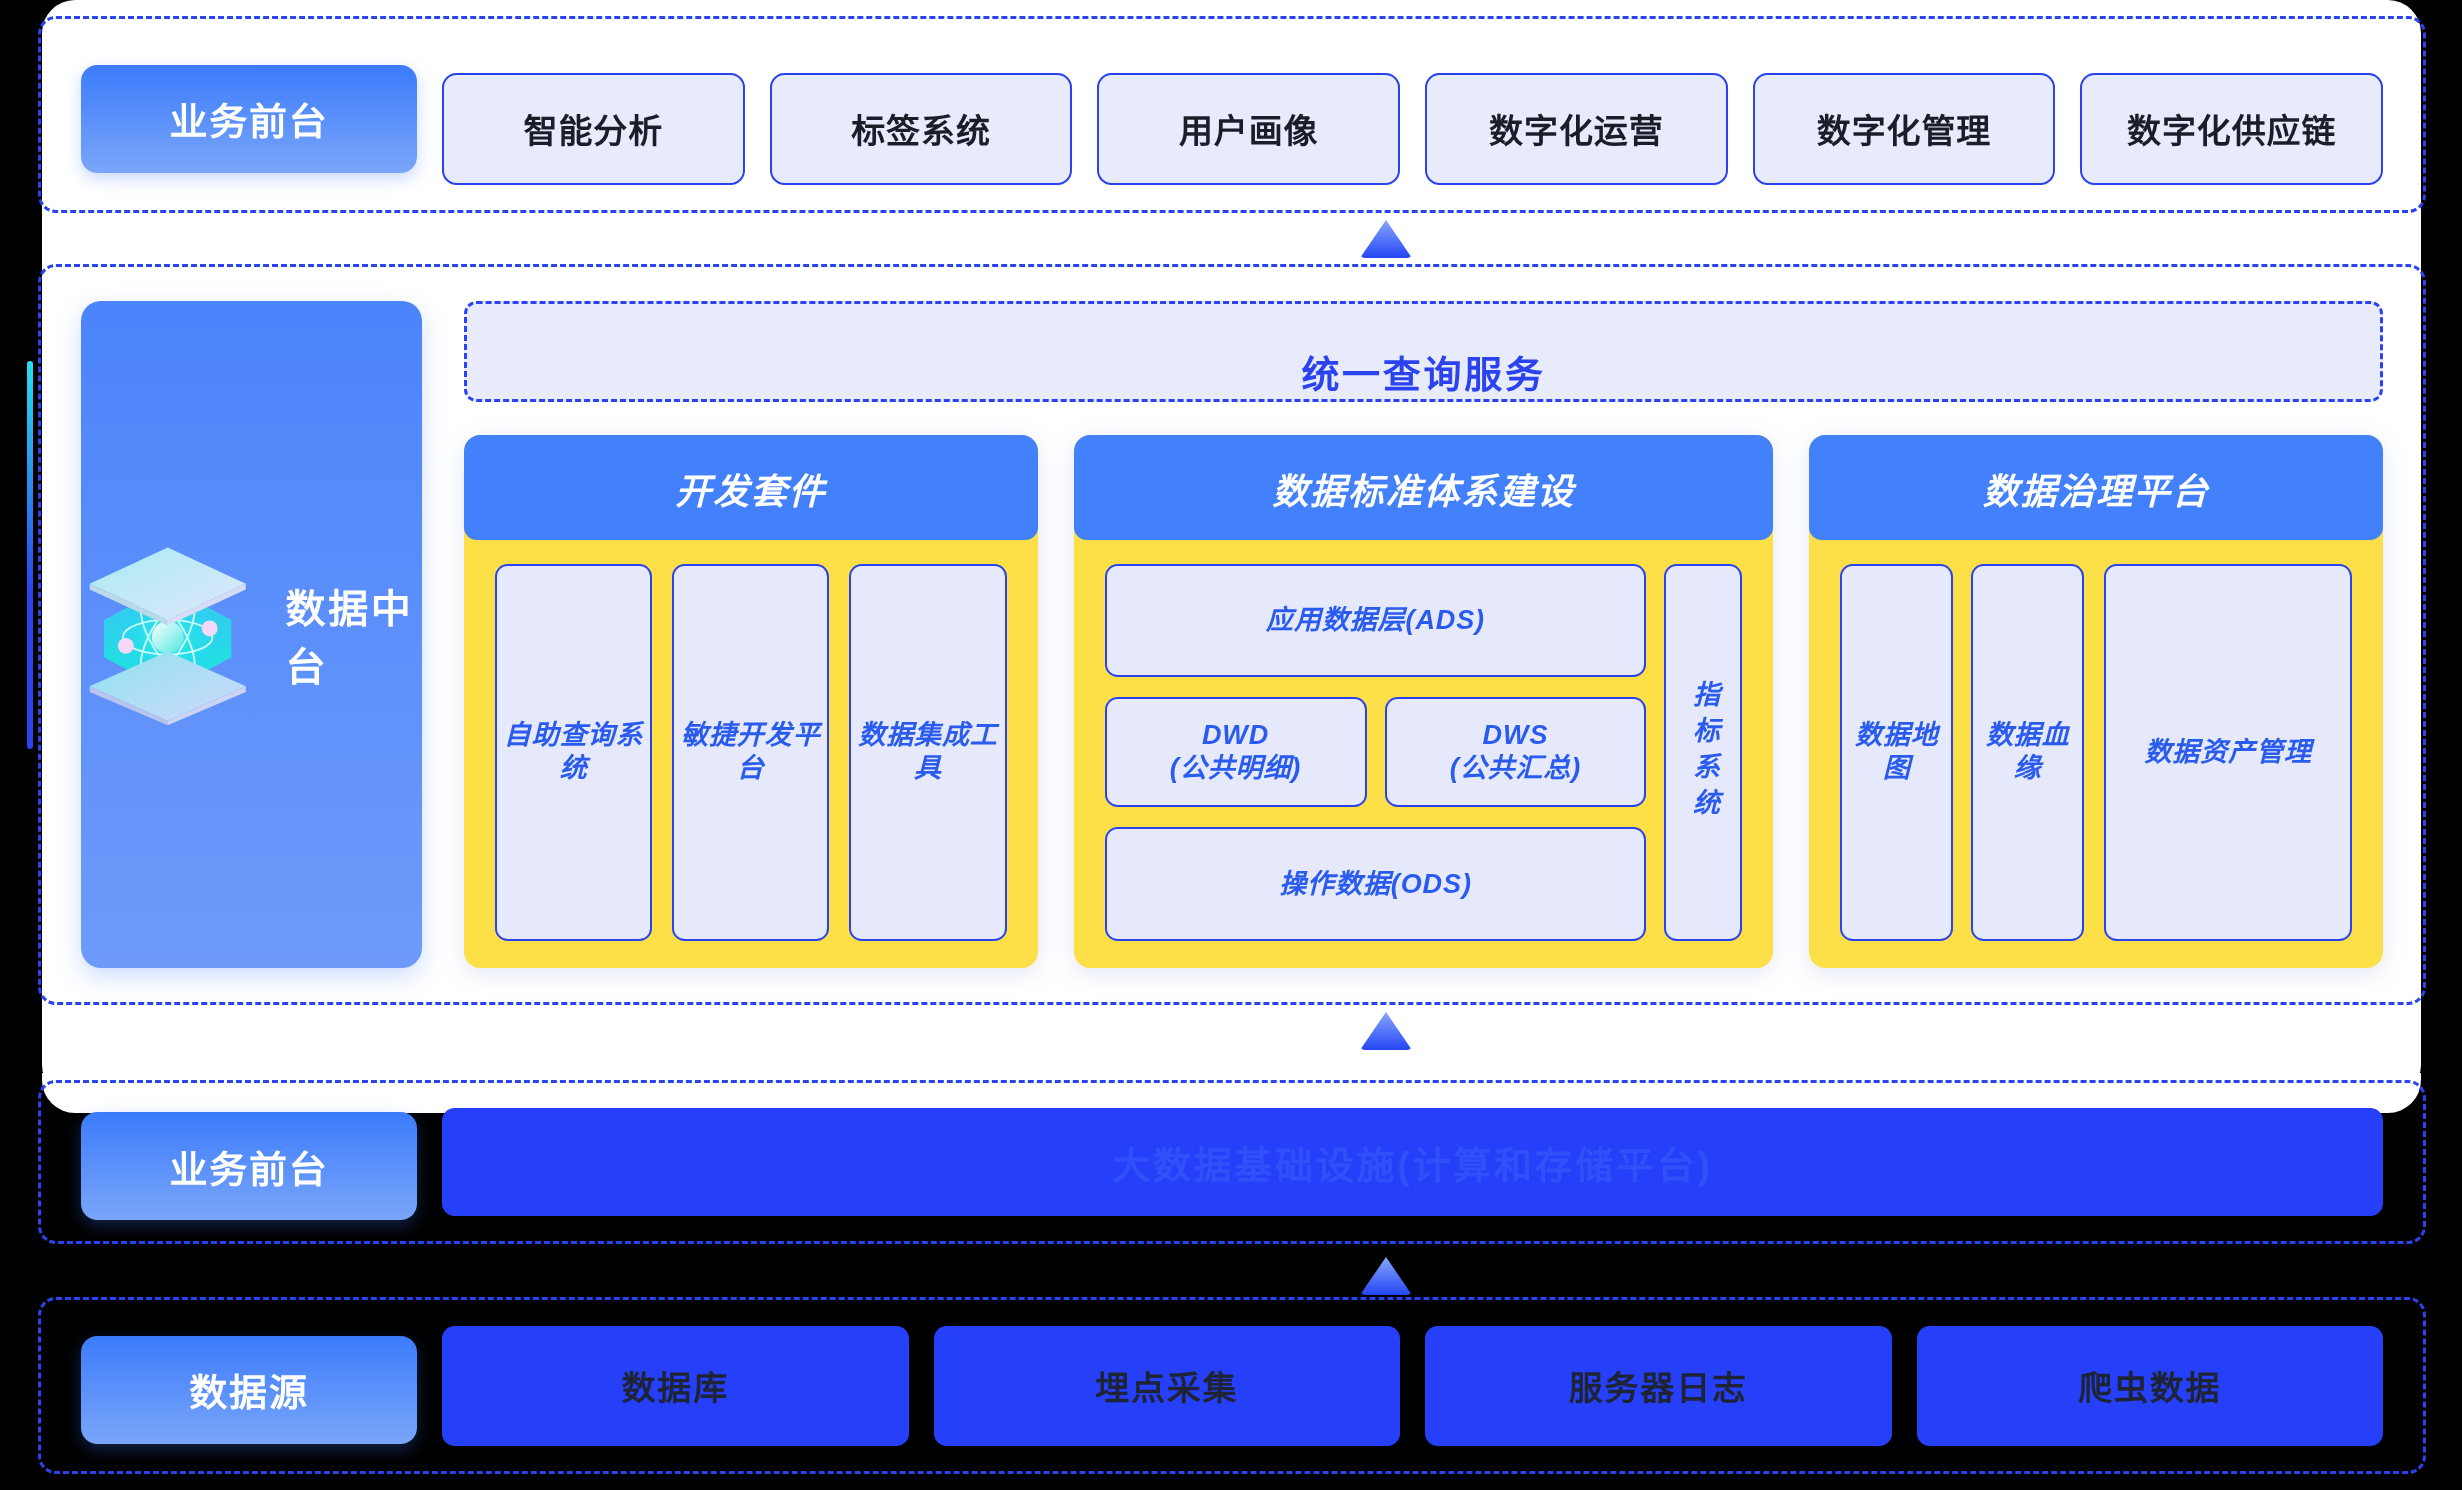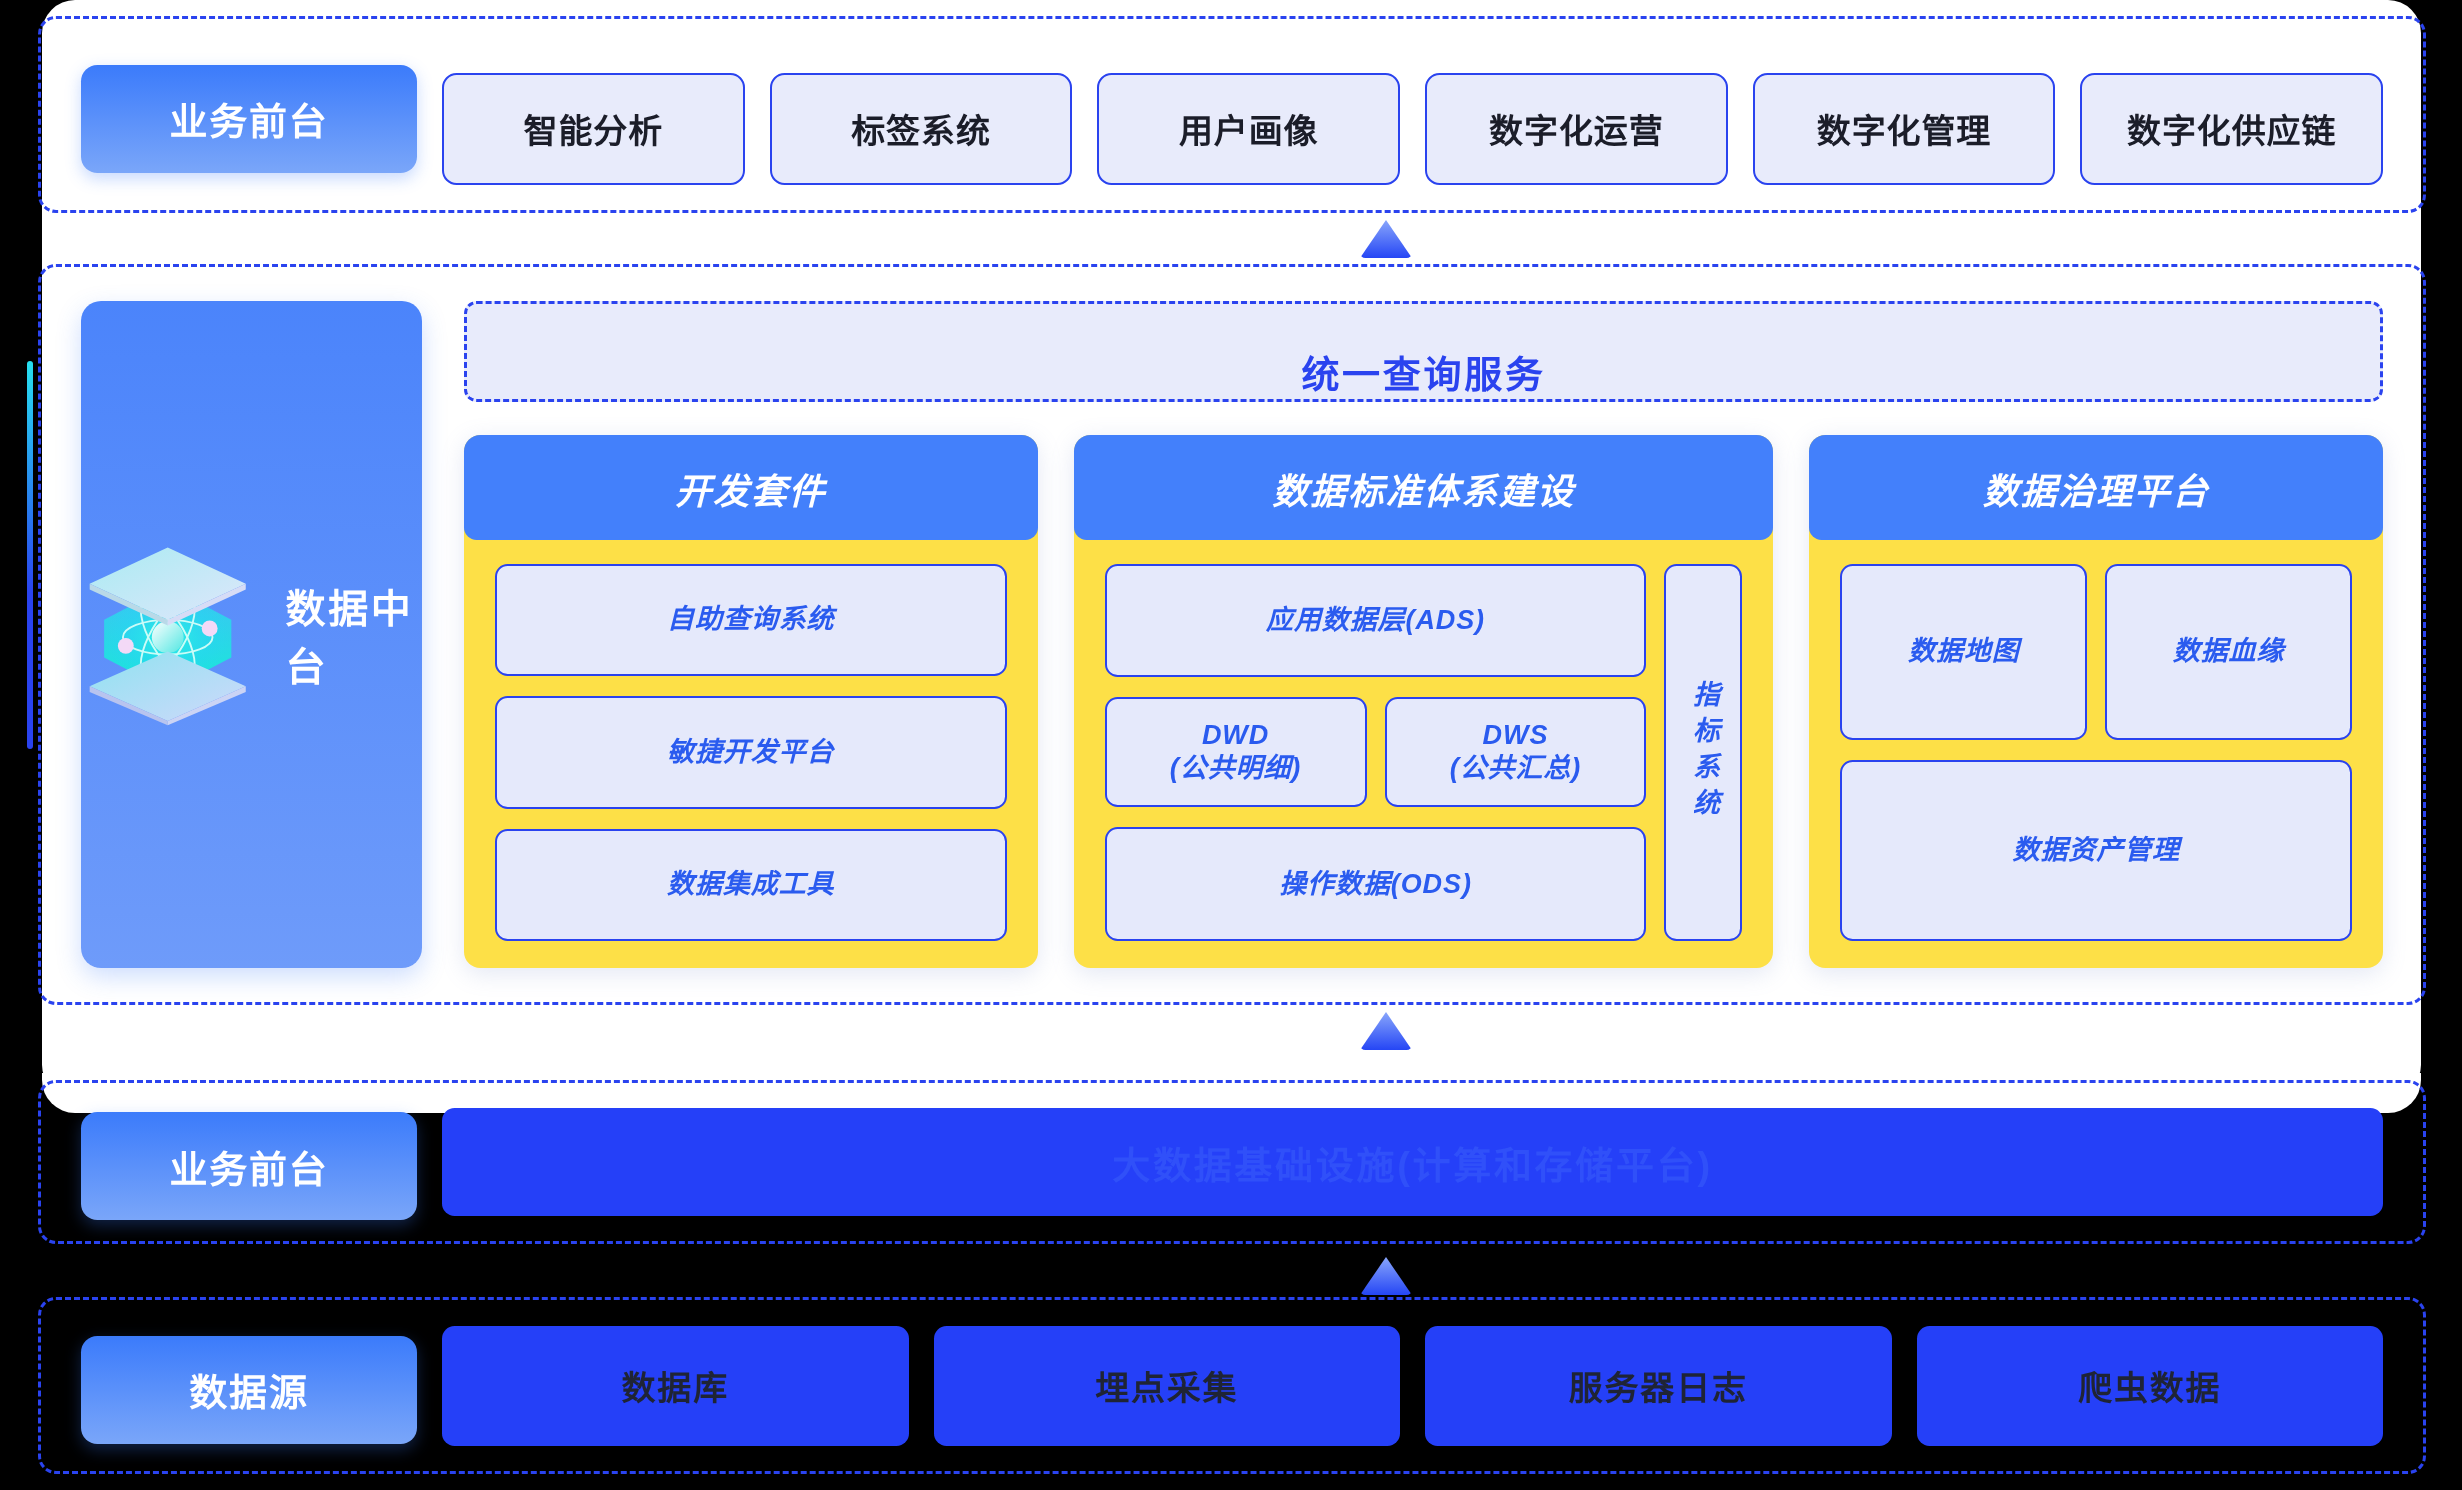--- a/index.html
+++ b/index.html
@@ -127,21 +127,21 @@
   .col-head{
     height:105px;flex:0 0 105px;
     background:#4380fb;
     border-radius:12.6px;
     display:flex;align-items:center;justify-content:center;
     color:#ffffff;font-size:36px;font-weight:700;letter-spacing:1.8px;
   }
   .col-body{
     flex:1 1 auto;
     padding:23.5px 31px 27px 31px;
-    display:flex;flex-direction:column;gap:20px;
+    display:flex;flex-direction:row;gap:20px;
     box-sizing:border-box;
   }
   .col-body.split{flex-direction:row;gap:18px;}
   .col-body-main{flex:1 1 auto;display:flex;flex-direction:column;gap:20px;}
 
   .item{
     flex:1 1 0;
     border:2.7px solid #2a43ef;
     border-radius:12.6px;
     background:#e5e9fb;

